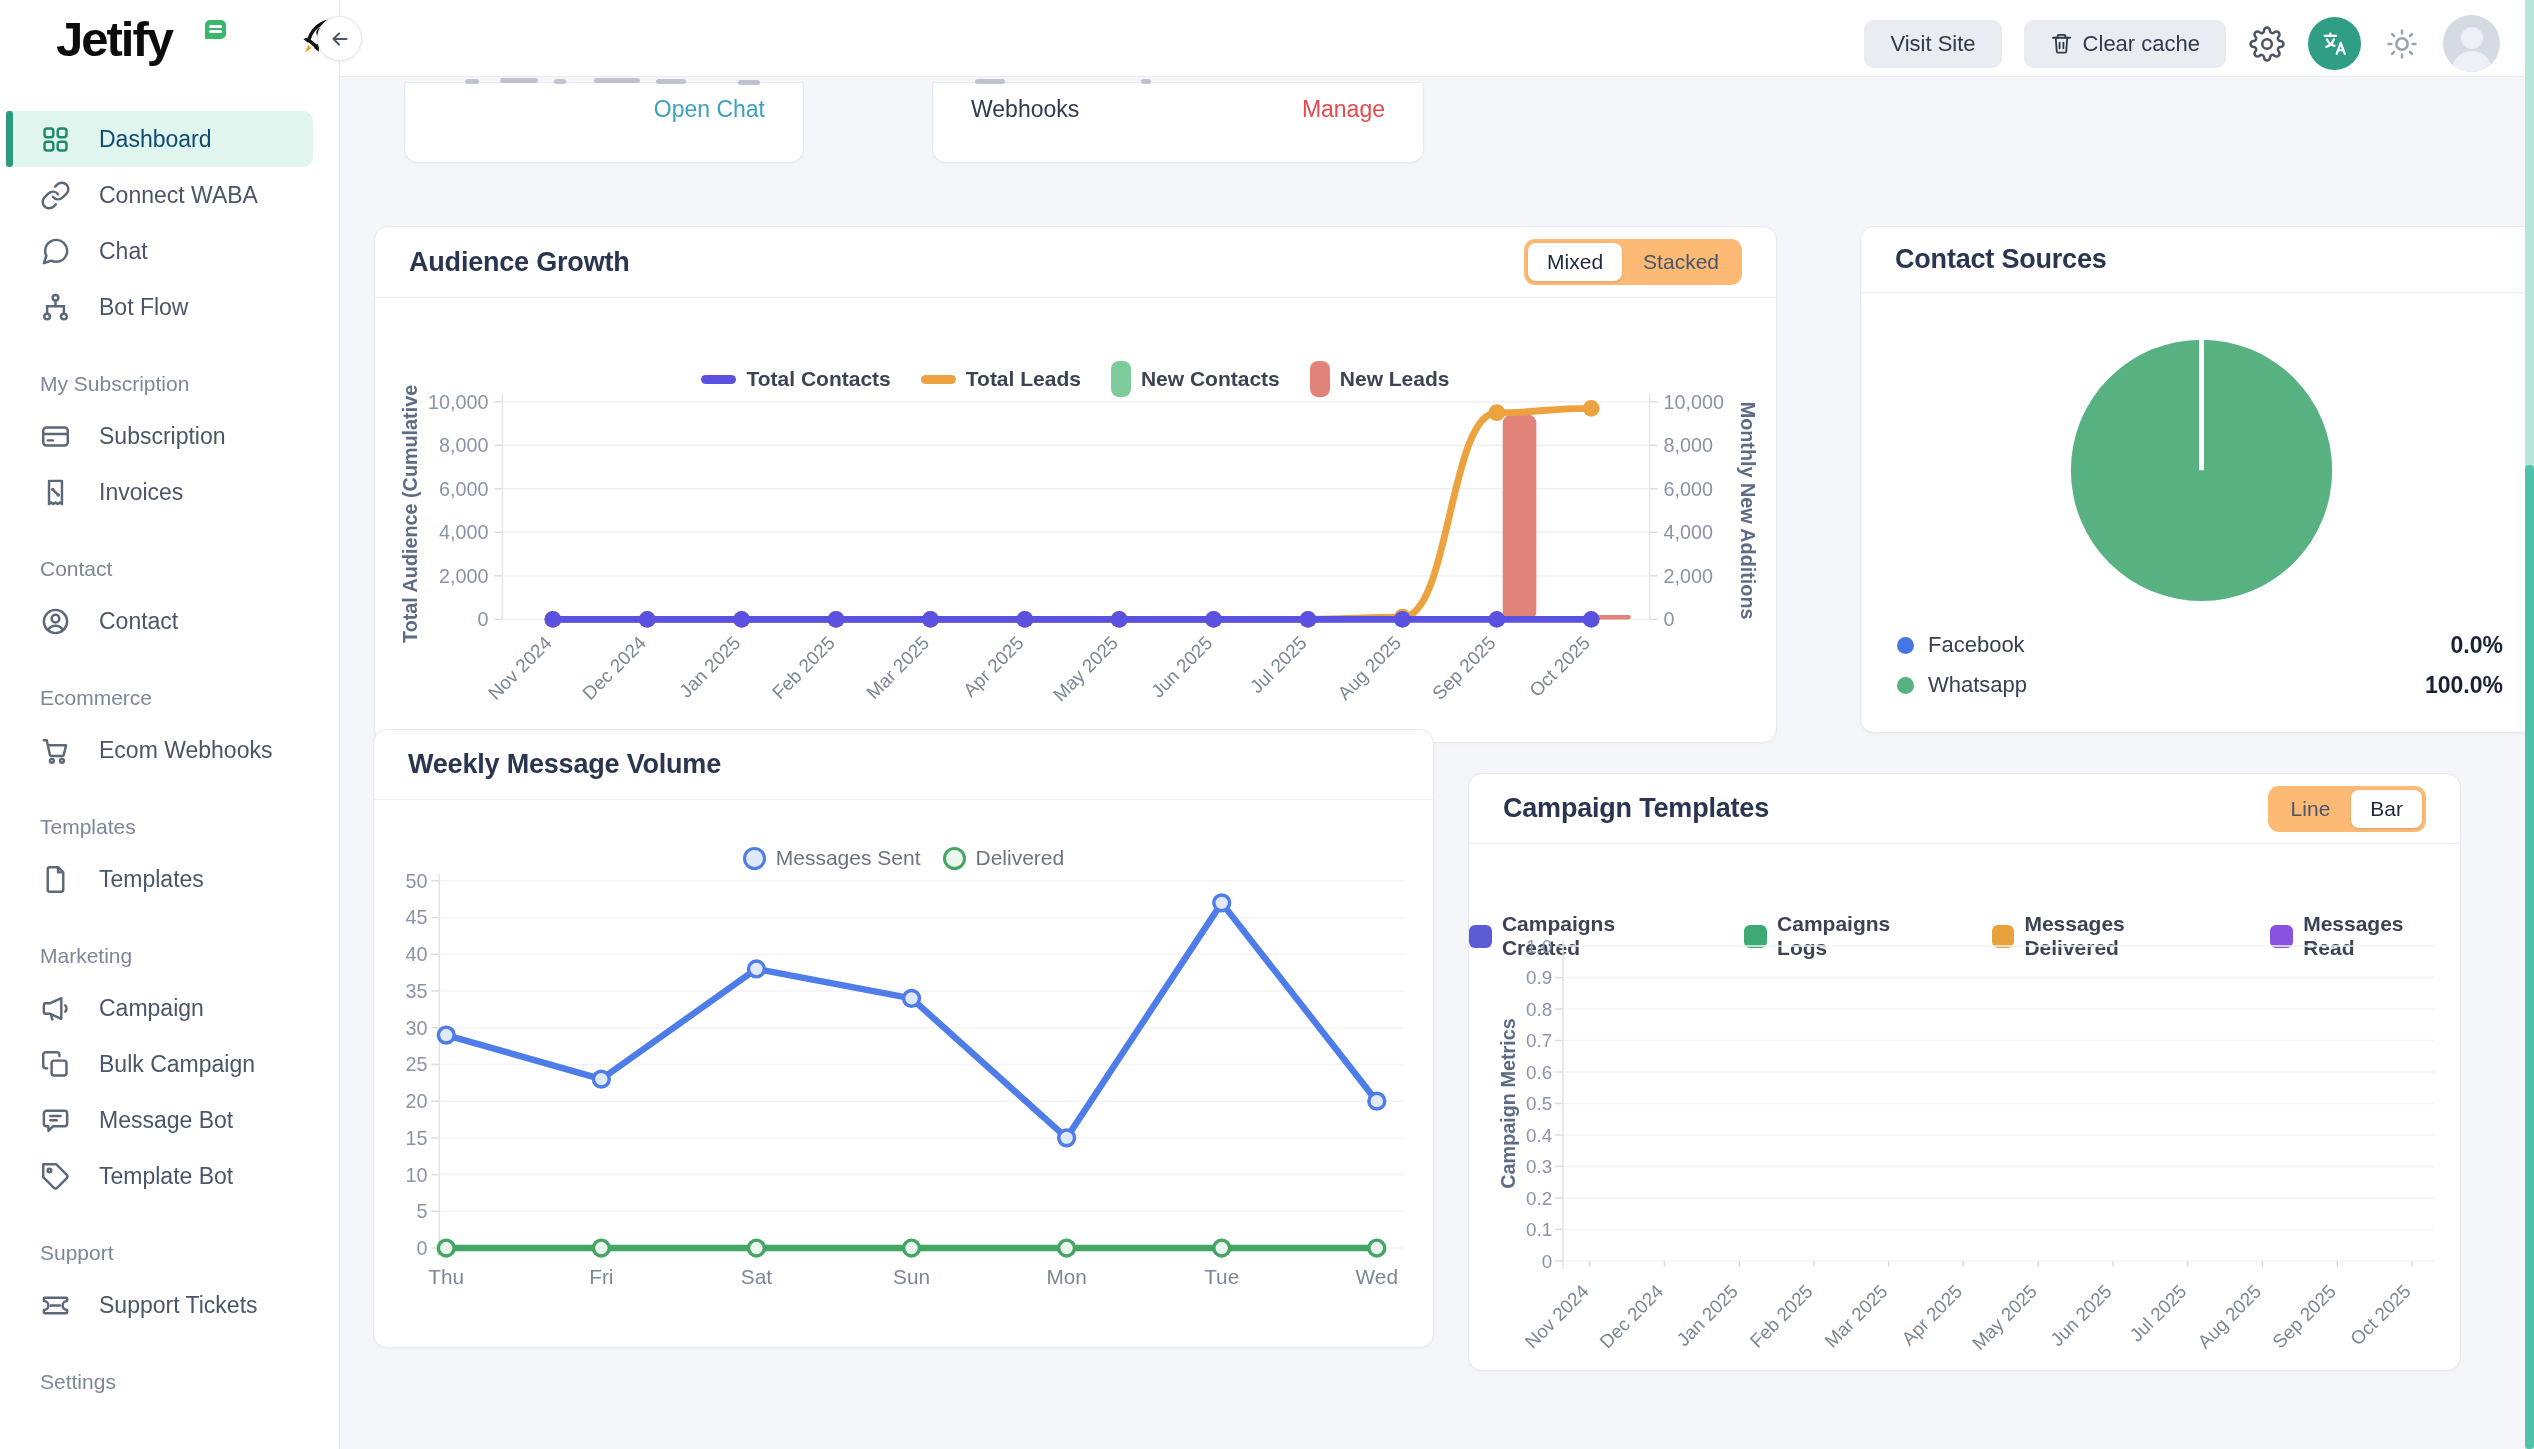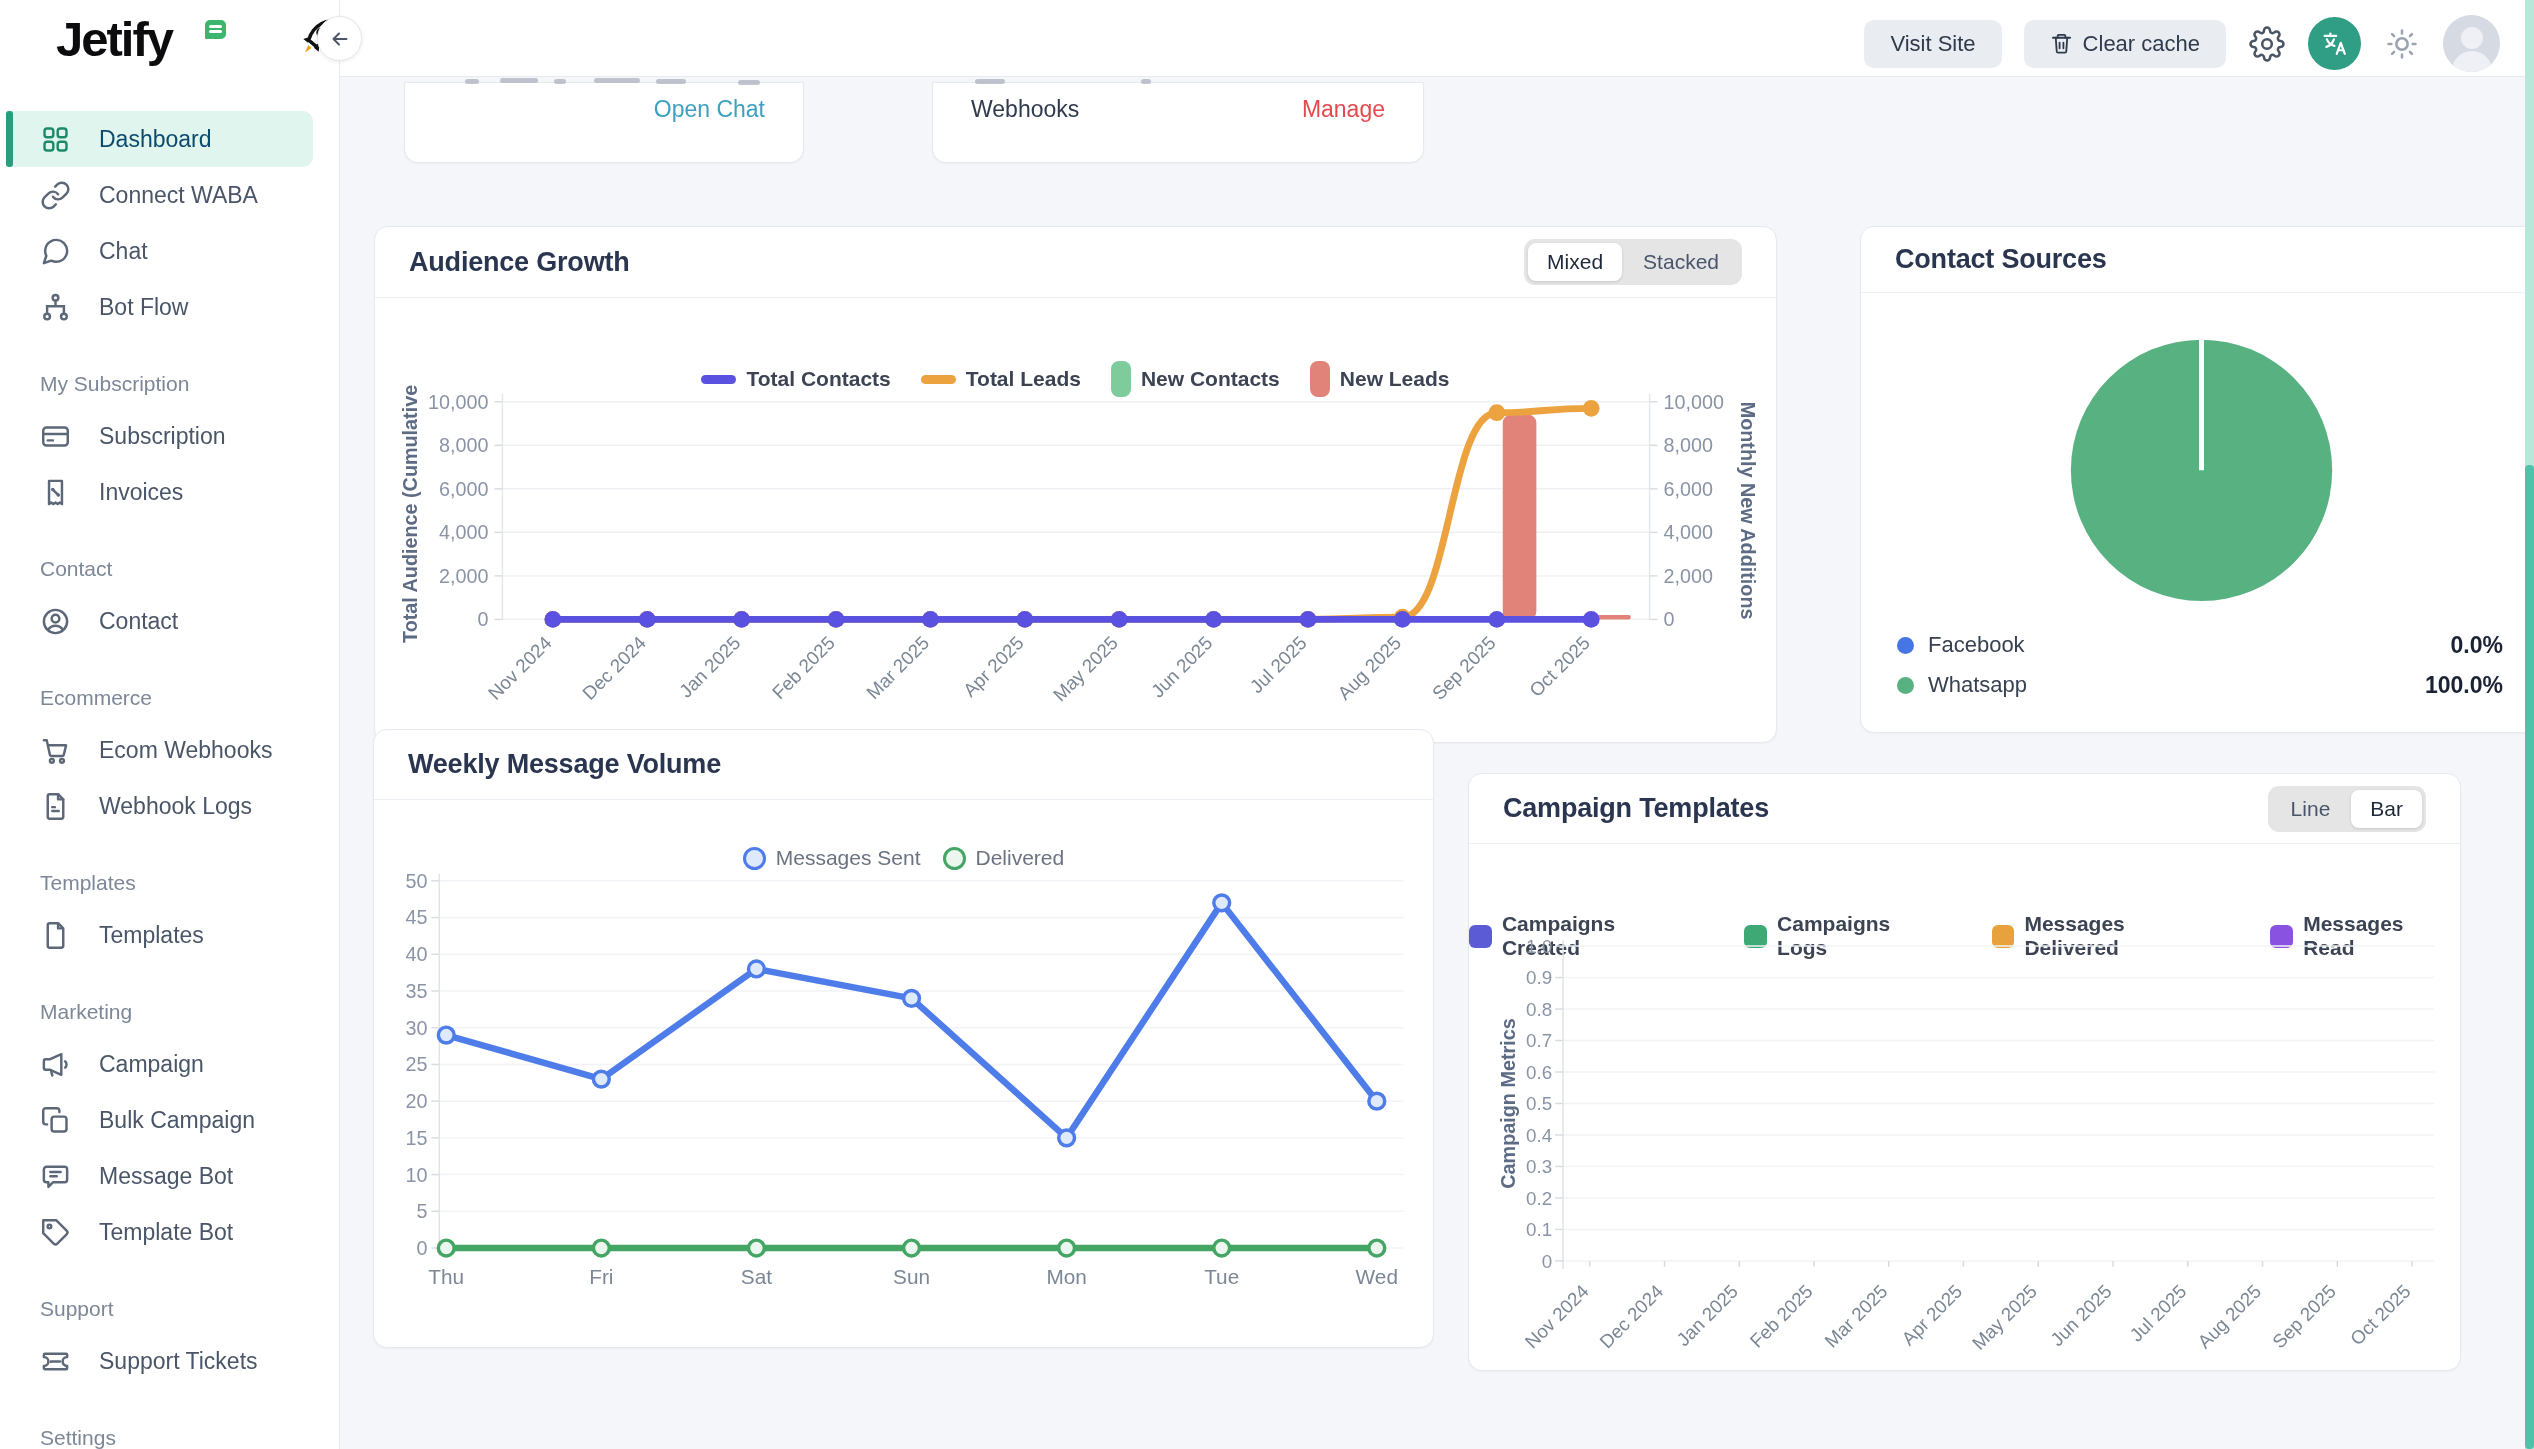--- a/index.html
+++ b/index.html
@@ -32,21 +32,21 @@
   .nav-item.active .nic{color:#1d8a6a}
   .nav-item.active:before{content:"";position:absolute;left:6px;top:0;width:307px;height:100%;background:#e0f5ed;border-radius:4px 10px 10px 4px;z-index:-1}
   .nav-item.active:after{content:"";position:absolute;left:6px;top:0;width:7px;height:100%;background:#2c9b7e;border-radius:3px}
   .nav-sec{height:73px;display:flex;align-items:flex-end;padding:0 0 12px 40px;font-size:21px;color:#7d8798}
 
   
   .card{position:absolute;background:#fff;border:1.5px solid #e6e9f0;border-radius:14px;box-shadow:0 1px 2px rgba(23,32,60,.04)}
   .card.cut{border-radius:2px 2px 14px 14px}
   .card-head{display:flex;align-items:center;justify-content:space-between;padding:0 34px;border-bottom:1.5px solid #edeff4}
   .card-title{font-size:27px;font-weight:700;color:#2a3550;letter-spacing:-0.2px}
-  .toggle{display:flex;background:#e5e5e5;border-radius:11px;padding:4px;gap:2px}
+  .toggle{display:flex;background:#fdba74;border-radius:11px;padding:4px;gap:2px}
   .toggle span{padding:7px 19px;font-size:21px;color:#49556a;border-radius:8px;cursor:pointer;white-space:nowrap}
   .toggle span.active{background:#fff;color:#1e2838;font-weight:500;box-shadow:0 1px 3px rgba(16,24,40,.14)}
   .frag{position:absolute;height:5px;background:#a7aebb;opacity:.7;border-radius:2.5px;z-index:4}
 
   .link-teal{font-size:23px;color:#3da0c0;font-weight:500;cursor:pointer}
   .link-red{font-size:23px;color:#e5484d;font-weight:500;cursor:pointer}
   .plain-label{font-size:23px;color:#2f3a4e;font-weight:500}
 
   .legend-row{position:absolute;left:0;right:0;display:flex;justify-content:center;align-items:center;gap:30px}
   .lg-item{display:flex;align-items:center;gap:10px}
@@ -186,27 +186,20 @@
         <span>Contact</span>
       </div>
       <div class="nav-sec">Ecommerce</div>
       <div class="nav-item">
         <svg class="nic" viewBox="0 0 24 24" fill="none" stroke="currentColor" stroke-width="1.9" stroke-linecap="round" stroke-linejoin="round">
             <circle cx="9.2" cy="20" r="1.5"></circle>
             <circle cx="17" cy="20" r="1.5"></circle>
             <path d="M3 4h2.2l2.5 11.4a1.2 1.2 0 0 0 1.2.9h8.3a1.2 1.2 0 0 0 1.2-.9L20.2 8H6"></path>
           </svg>
         <span>Ecom Webhooks</span>
-      </div>
-      <div class="nav-item">
-        <svg class="nic" viewBox="0 0 24 24" fill="none" stroke="currentColor" stroke-width="1.9" stroke-linecap="round" stroke-linejoin="round">
-            <path d="M14 2.5H7.5A1.5 1.5 0 0 0 6 4v16a1.5 1.5 0 0 0 1.5 1.5h9A1.5 1.5 0 0 0 18 20V6.5z"></path>
-            <path d="M14 2.5v4h4M9.5 15.5h5M9.5 12.5h2"></path>
-          </svg>
-        <span>Webhook Logs</span>
       </div>
       <div class="nav-sec">Templates</div>
       <div class="nav-item">
         <svg class="nic" viewBox="0 0 24 24" fill="none" stroke="currentColor" stroke-width="1.9" stroke-linejoin="round">
             <path d="M14 2.5H7.5A1.5 1.5 0 0 0 6 4v16a1.5 1.5 0 0 0 1.5 1.5h9A1.5 1.5 0 0 0 18 20V6.5z"></path>
             <path d="M14 2.5v4h4"></path>
           </svg>
         <span>Templates</span>
       </div>
       <div class="nav-sec">Marketing</div>

